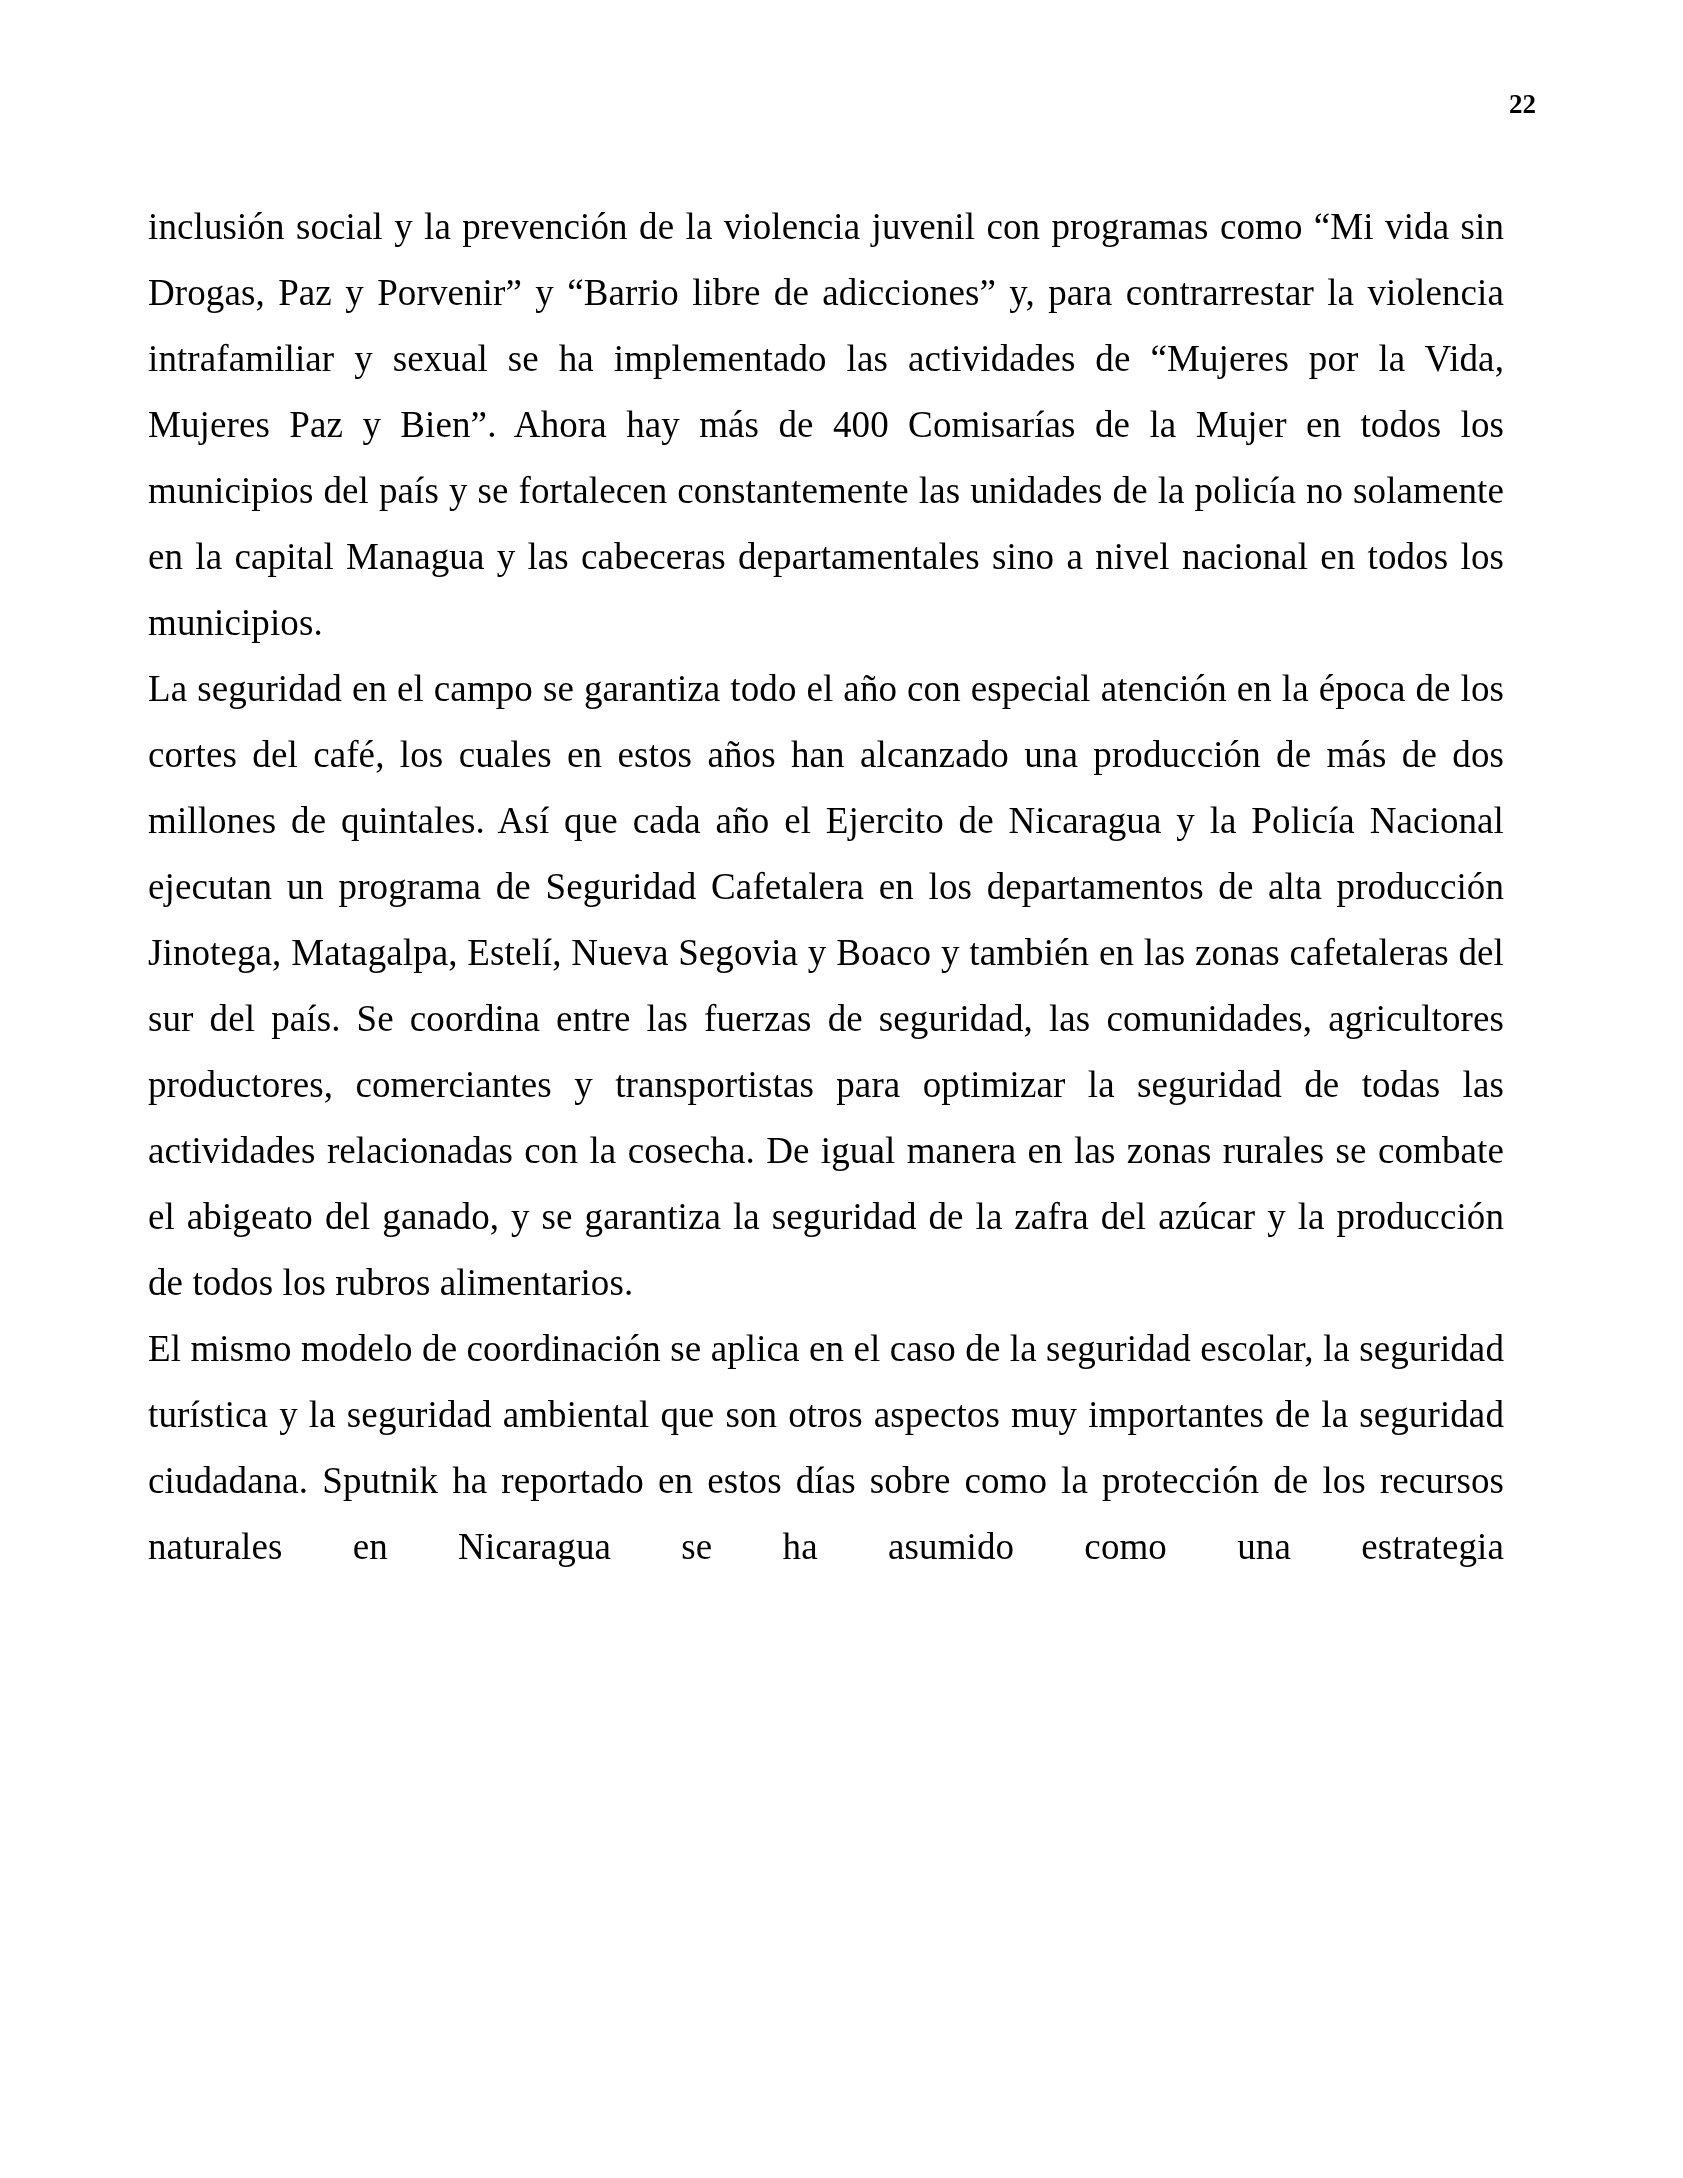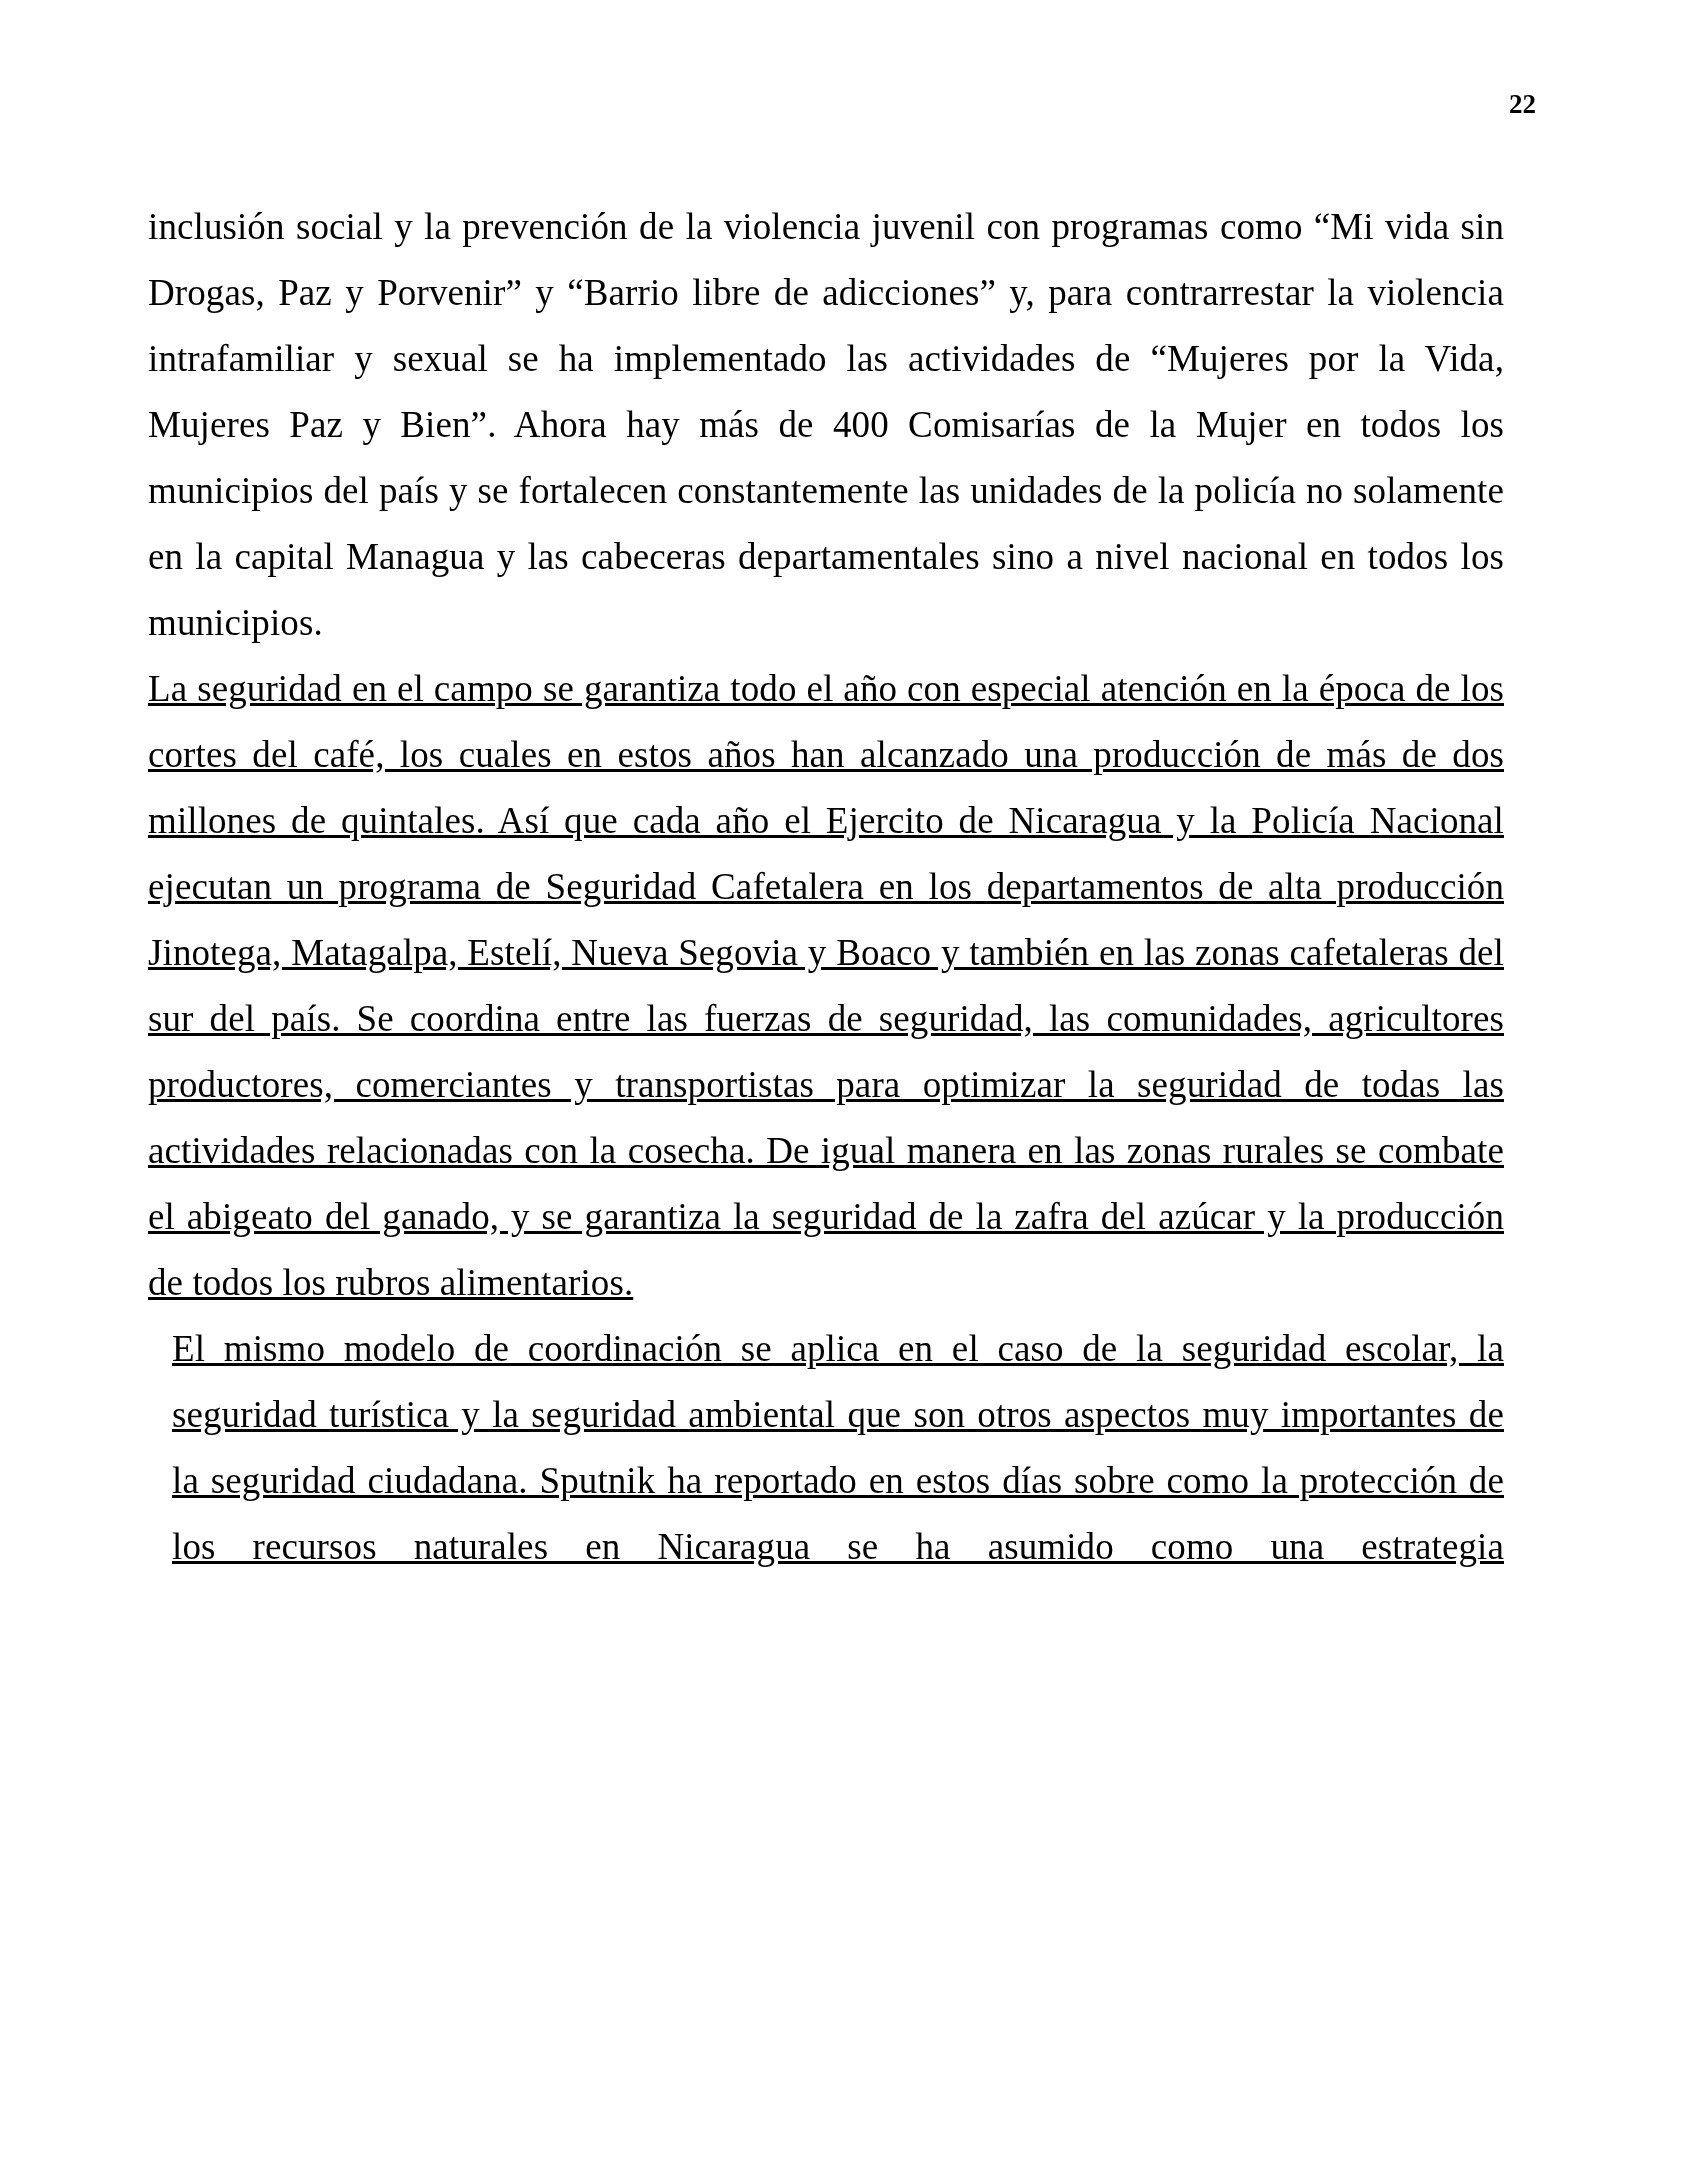--- a/index.html
+++ b/index.html
@@ -34,25 +34,23 @@
   p.para {
     margin: 0;
     font-size: 37px;
     line-height: 66px;
     text-align: justify;
     text-justify: inter-word;
     letter-spacing: 0.1px;
   }
   p.para + p.para {
     margin-top: 0;
-    text-decoration: underline;
   }
   p.gap-before {
     margin-top: 26px;
-    margin-left: 24px;
   }
   
   p.cut::after {
     content: "";
     display: inline-block;
     width: 100%;
   }
 </style>
 </head>
 <body>

